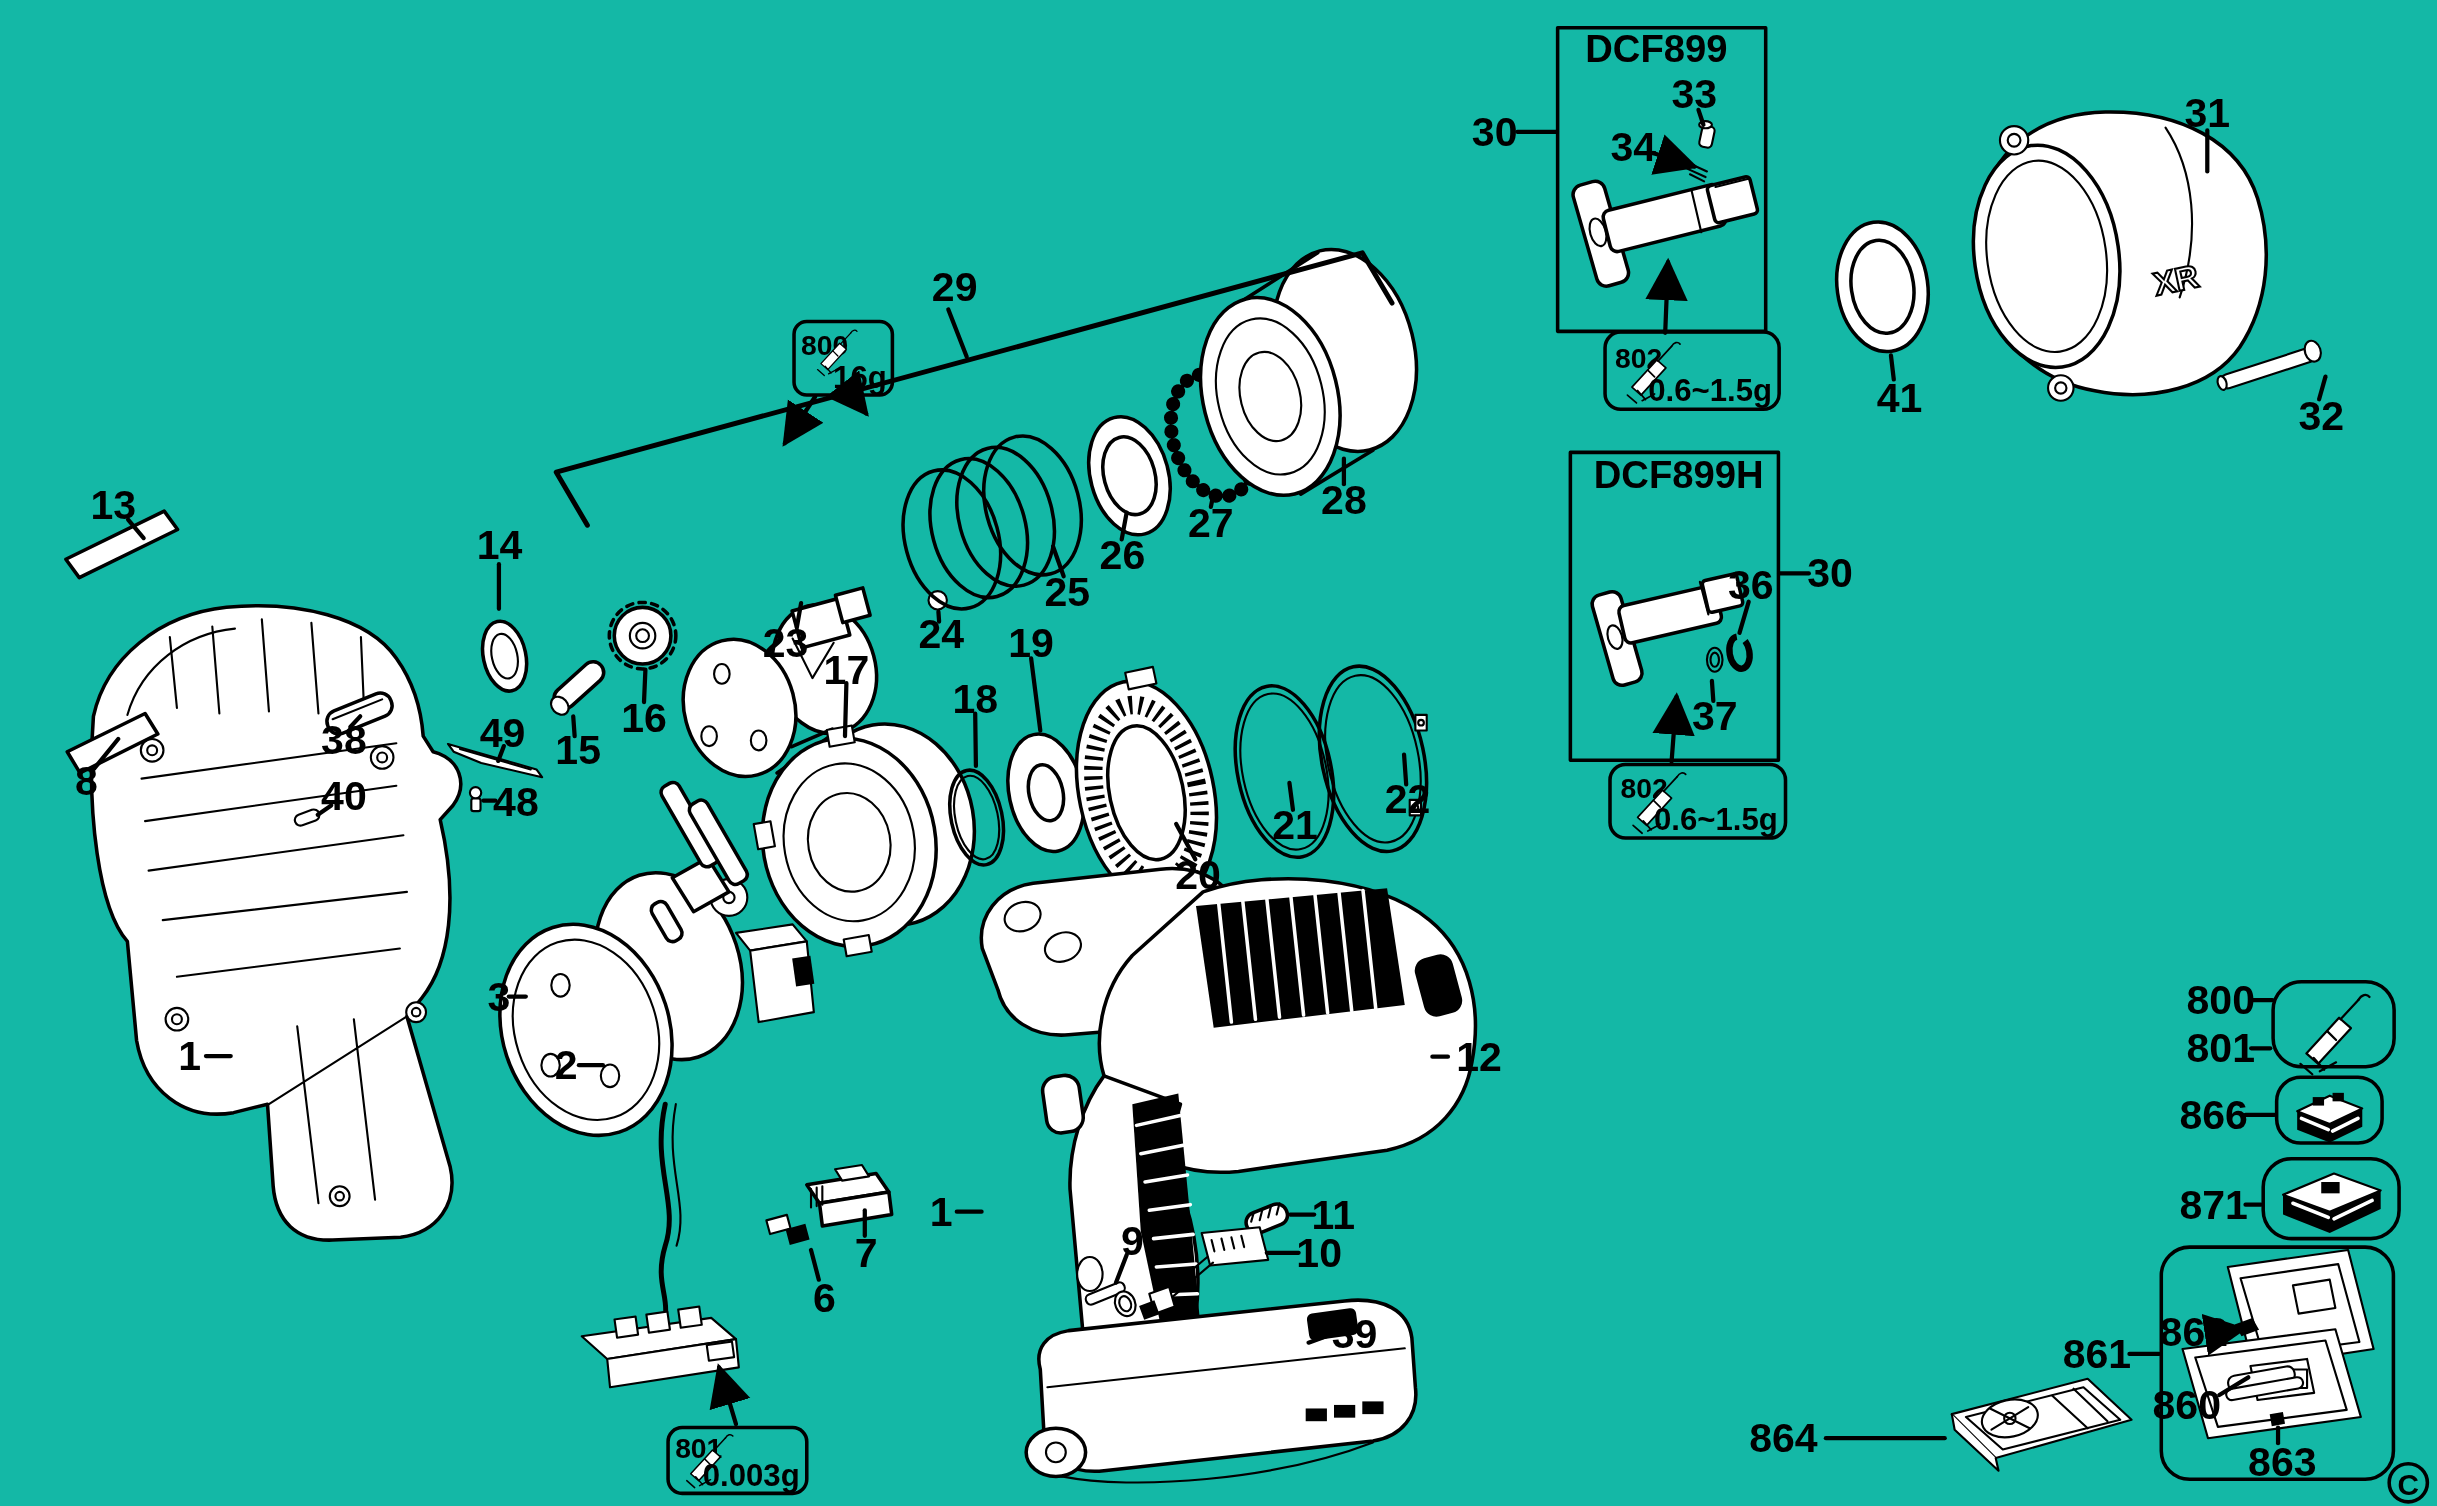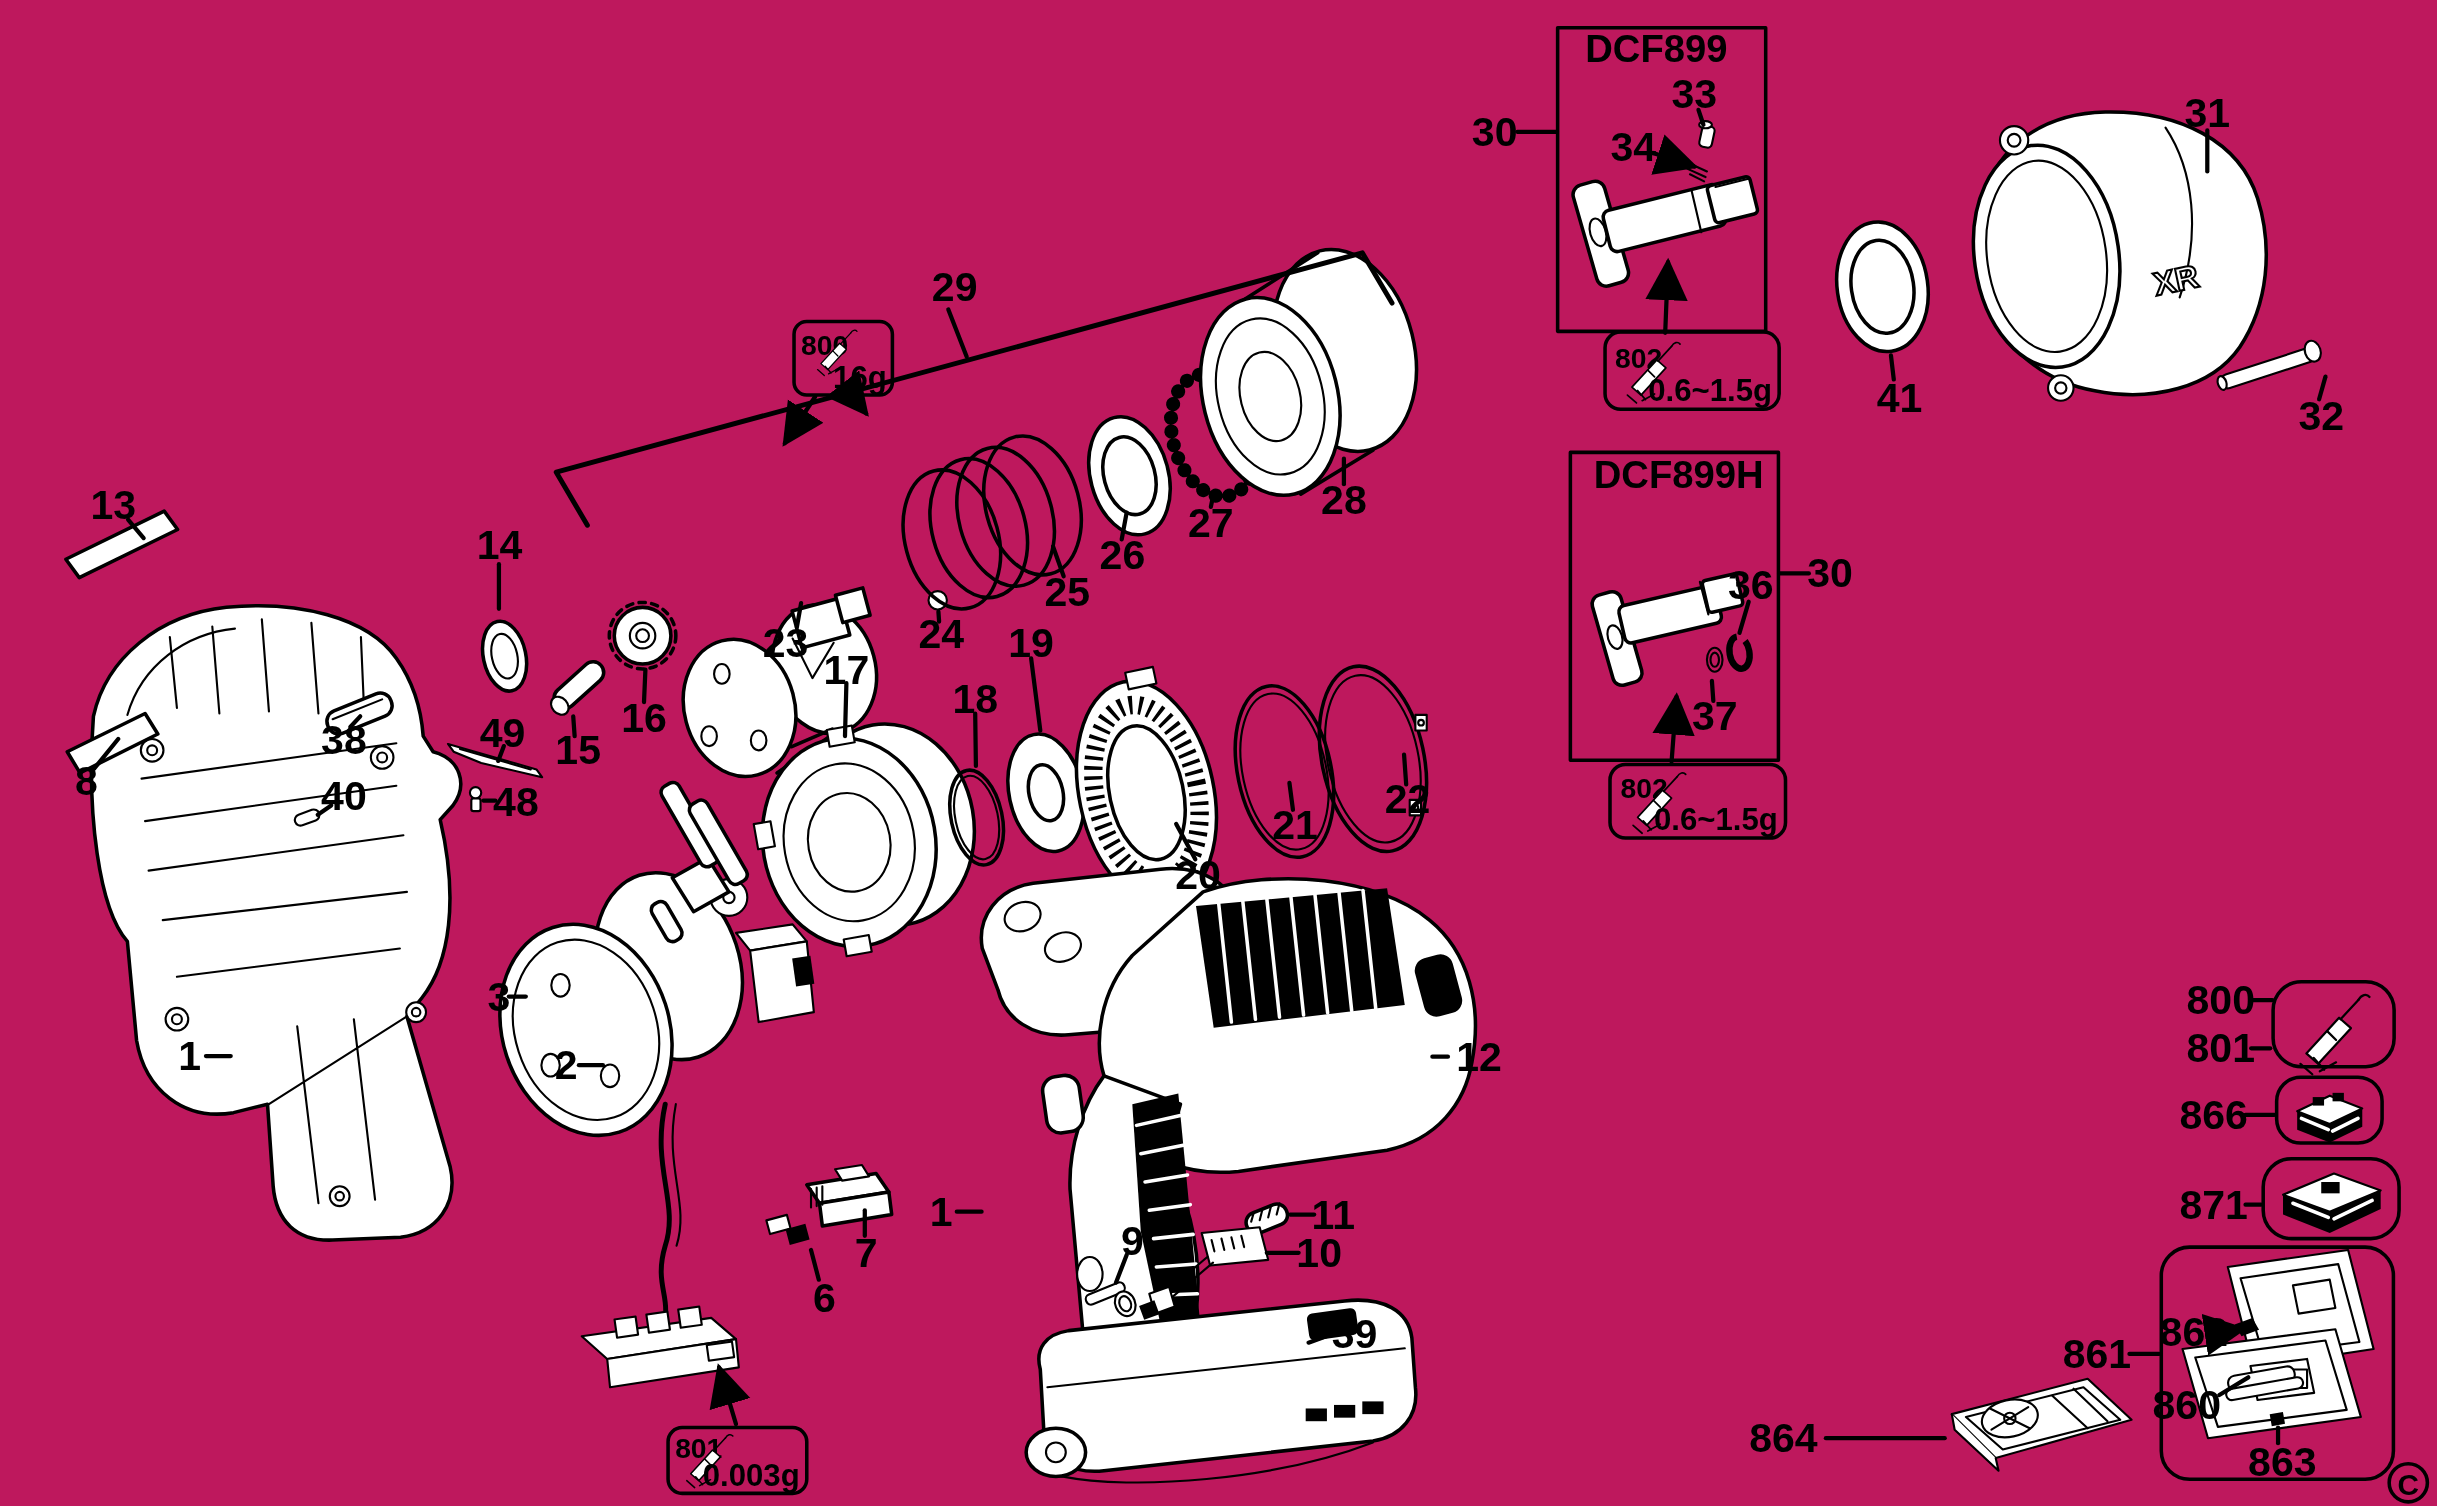--- a/index.html
+++ b/index.html
@@ -1,16 +1,16 @@
 <!DOCTYPE html>
 <html style="font-size:11.3px"><head>
 <meta charset="utf-8">
 <style>
   html,body{margin:0;padding:0;background:#fff;}
-  #stage{position:relative;width:2438px;height:1507px;background:#be185d;overflow:hidden;}
+  #stage{position:relative;width:2438px;height:1507px;background:#14b8a6;overflow:hidden;}
   svg{position:absolute;left:0;top:0;}
   
   .o  {fill:#fff;stroke:#000;stroke-width:5;stroke-linejoin:round;stroke-linecap:round;}
   .o3 {fill:#fff;stroke:#000;stroke-width:3;stroke-linejoin:round;stroke-linecap:round;}
   .n  {fill:none;stroke:#000;stroke-width:5;stroke-linejoin:round;stroke-linecap:round;}
   .n3 {fill:none;stroke:#000;stroke-width:3;stroke-linejoin:round;stroke-linecap:round;}
   .n7 {fill:none;stroke:#000;stroke-width:7;stroke-linejoin:round;stroke-linecap:round;}
   .b  {fill:#000;stroke:none;}
   .bw {fill:#000;stroke:#000;stroke-width:3;}
   .w3 {fill:none;stroke:#fff;stroke-width:5;stroke-linecap:round;}

